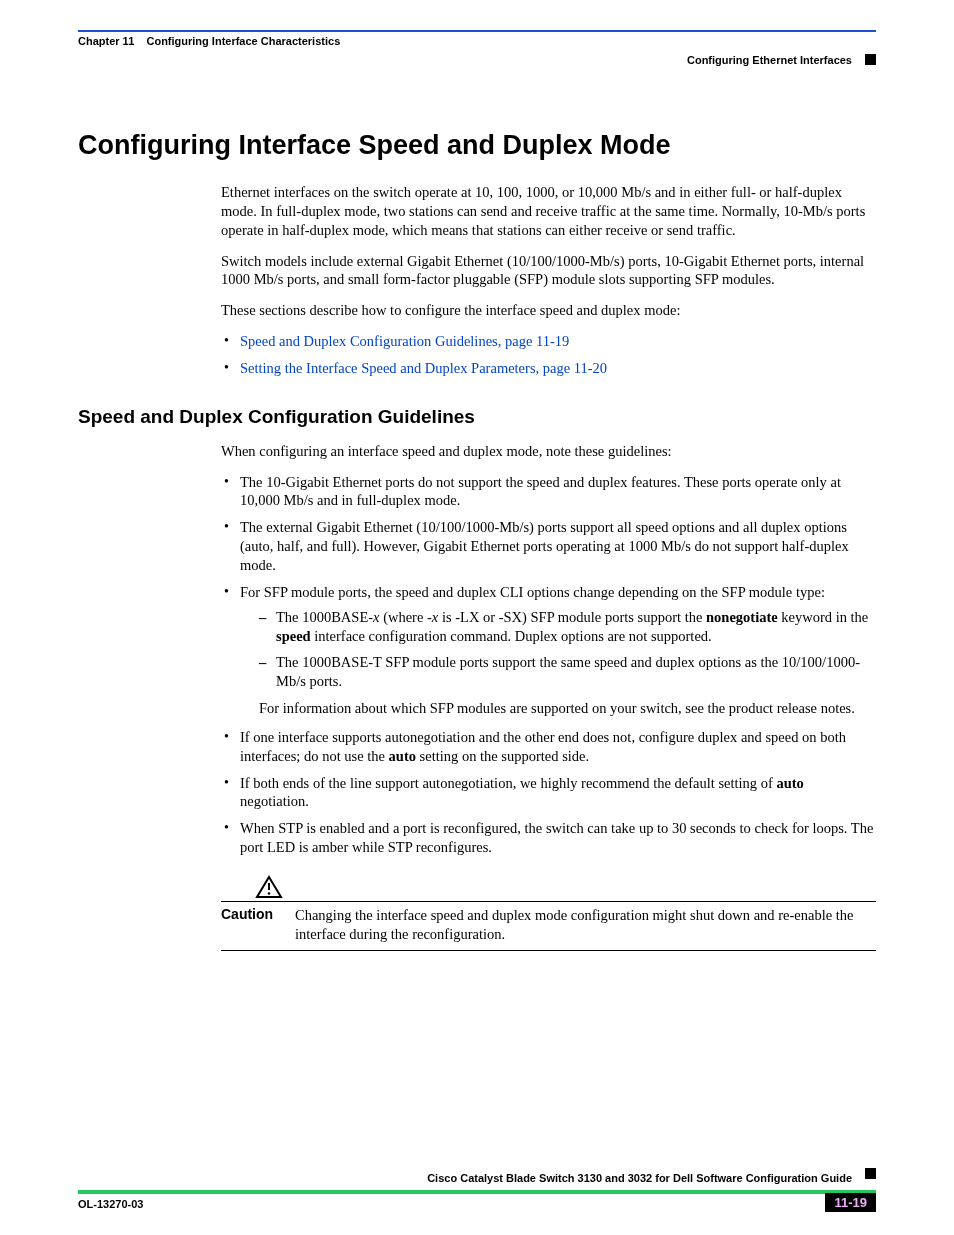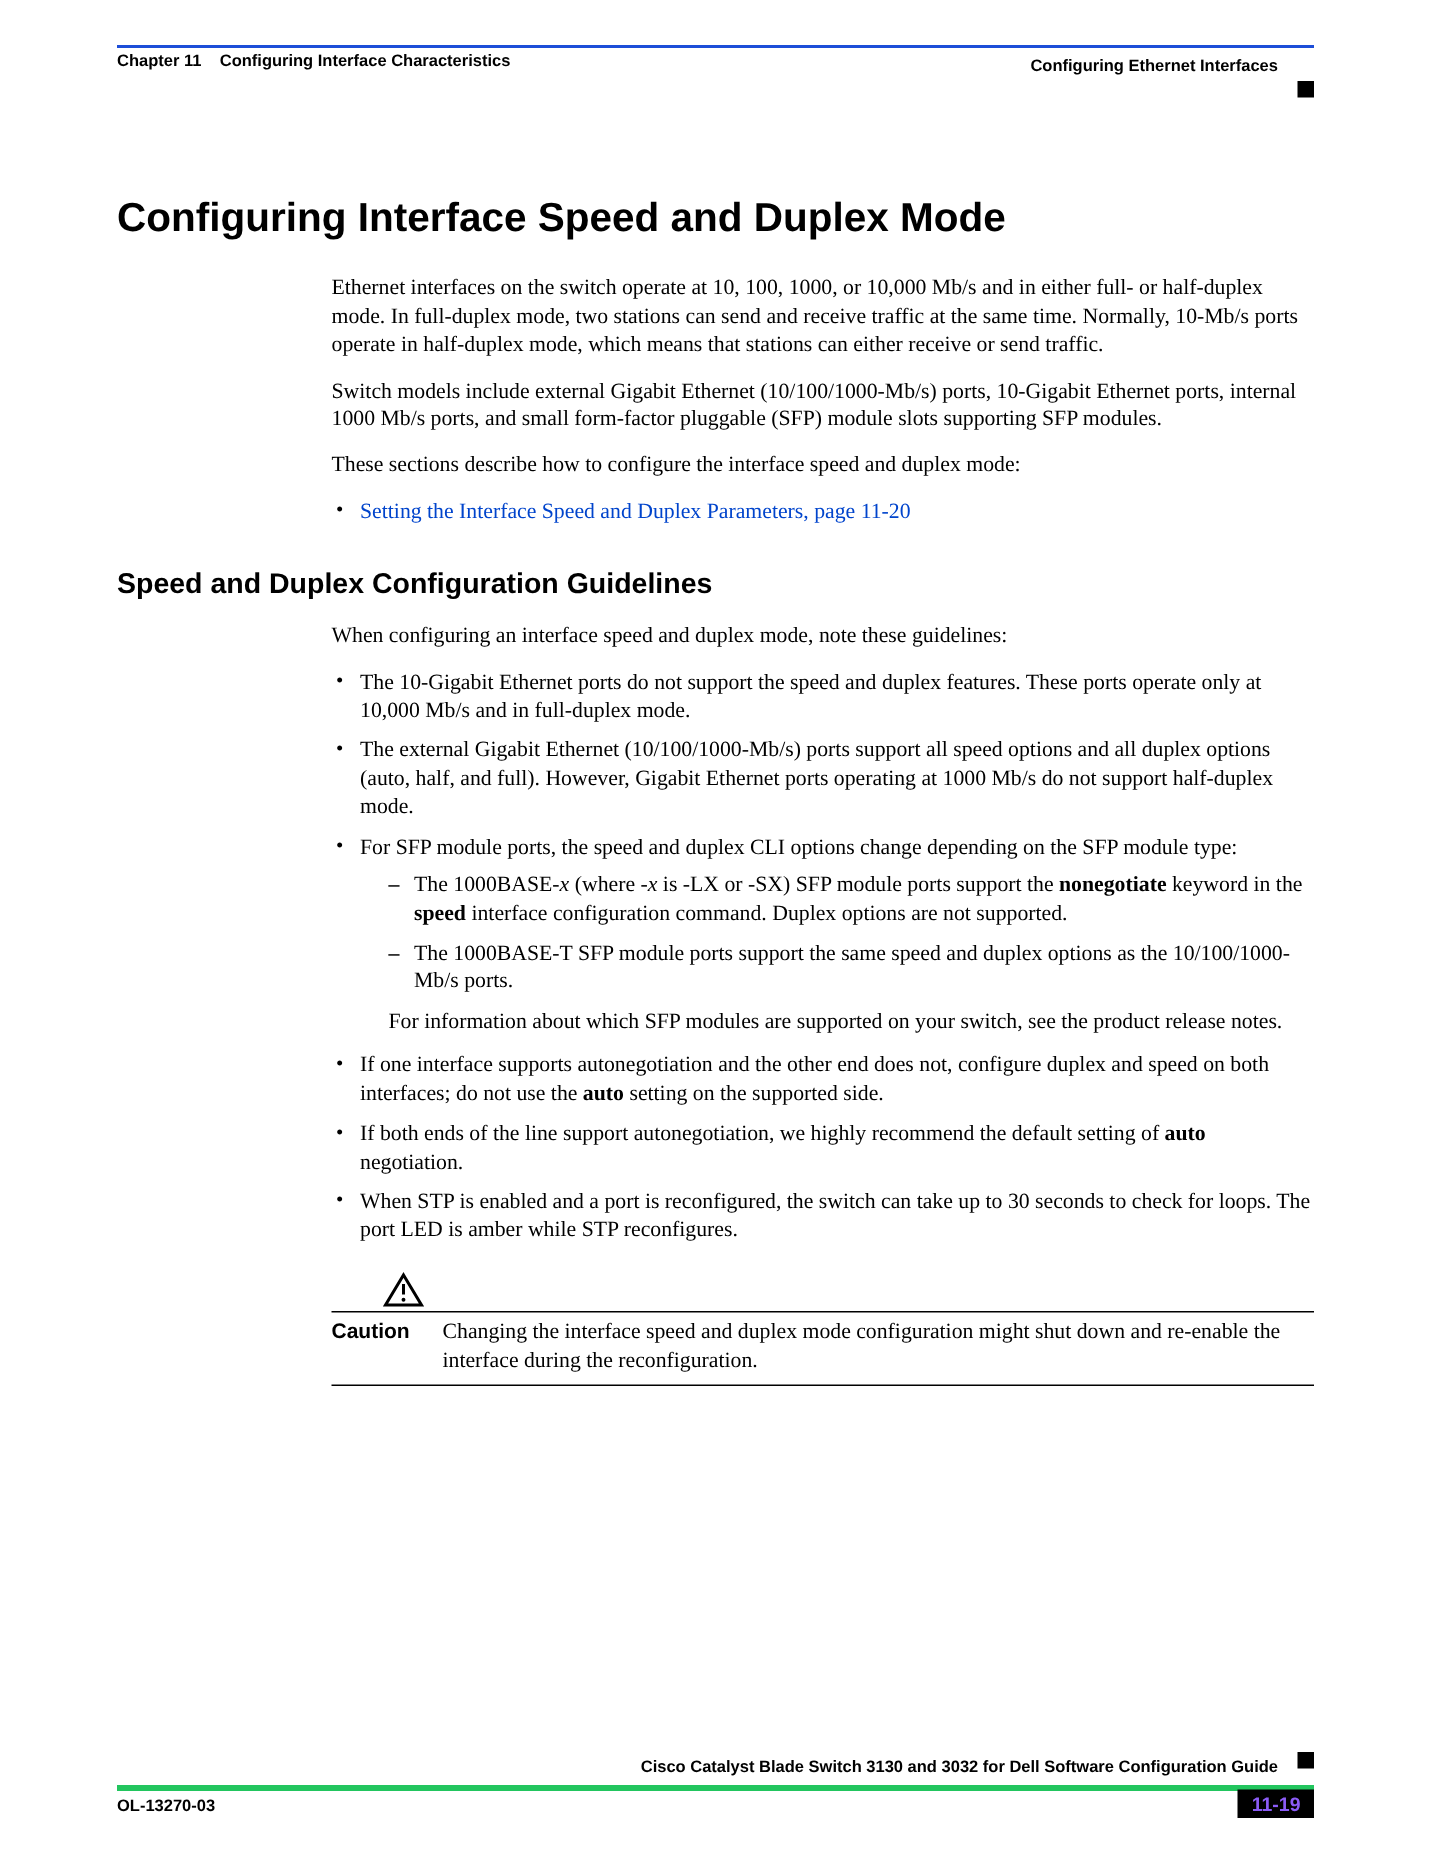--- a/index.html
+++ b/index.html
@@ -27,21 +27,21 @@
     position: absolute;
     left: 0;
     top: 3px;
     font-family: Arial, Helvetica, sans-serif;
     font-weight: bold;
     font-size: 11px;
   }
   .hdr-right {
     position: absolute;
     right: 24px;
-    top: 6px;
+    top: 22px;
     font-family: Arial, Helvetica, sans-serif;
     font-weight: bold;
     font-size: 11px;
   }
   .hdr-block {
     position: absolute;
     right: 0;
     top: 22px;
     width: 11px;
     height: 11px;
@@ -178,21 +178,21 @@
     top: 4px;
     font-family: Arial, Helvetica, sans-serif;
     font-weight: bold;
     font-size: 11px;
   }
   .footer-page {
     position: absolute;
     right: 0;
     top: -1px;
     background: #000;
-    color: #8b5cf6;
+    color: #f0abfc;
     font-family: Arial, Helvetica, sans-serif;
     font-weight: bold;
     font-size: 13px;
     padding: 2px 9px;
   }
   .bold { font-weight: bold; }
   .ital { font-style: italic; }
 </style>
 </head>
 <body>
@@ -207,20 +207,21 @@
     <div class="hdr-block"></div>
   </div>
 
   <h1>Configuring Interface Speed and Duplex Mode</h1>
 
   <div class="body-text">
     <p>Ethernet interfaces on the switch operate at 10, 100, 1000, or 10,000 Mb/s and in either full- or half-duplex mode. In full-duplex mode, two stations can send and receive traffic at the same time. Normally, 10-Mb/s ports operate in half-duplex mode, which means that stations can either receive or send traffic.</p>
     <p>Switch models include external Gigabit Ethernet (10/100/1000-Mb/s) ports, 10-Gigabit Ethernet ports, internal 1000 Mb/s ports, and small form-factor pluggable (SFP) module slots supporting SFP modules.</p>
     <p>These sections describe how to configure the interface speed and duplex mode:</p>
     <ul class="bullets">
+      <li><span class="link">Speed and Duplex Configuration Guidelines, page 11-19</span></li>
       <li><span class="link">Setting the Interface Speed and Duplex Parameters, page 11-20</span></li>
     </ul>
   </div>
 
   <h2>Speed and Duplex Configuration Guidelines</h2>
 
   <div class="body-text">
     <p>When configuring an interface speed and duplex mode, note these guidelines:</p>
     <ul class="bullets">
       <li>The 10-Gigabit Ethernet ports do not support the speed and duplex features. These ports operate only at 10,000 Mb/s and in full-duplex mode.</li>

